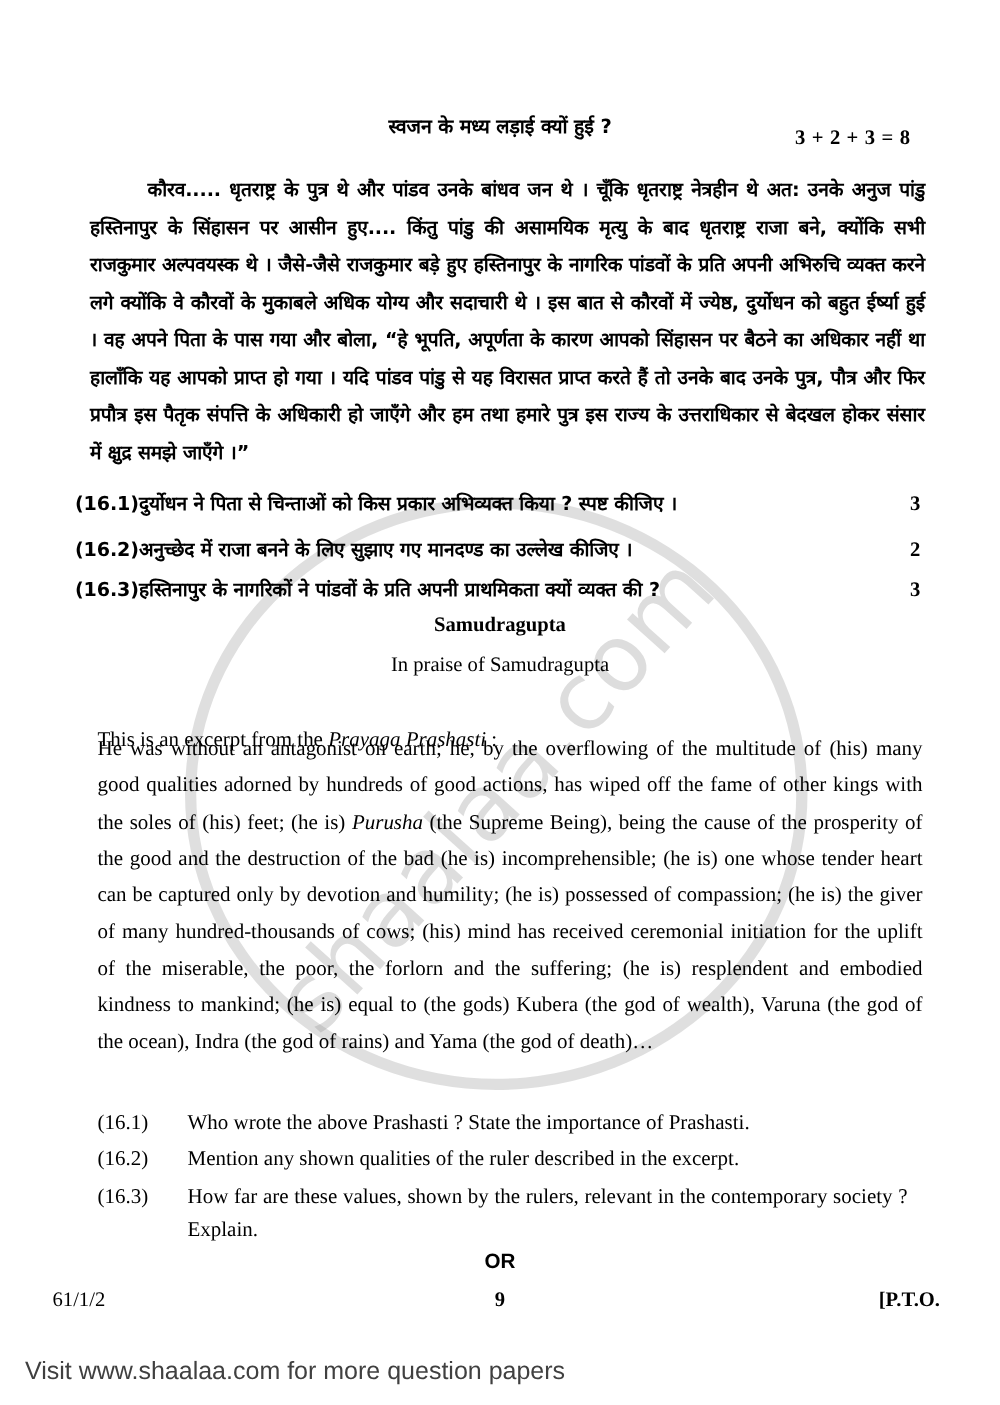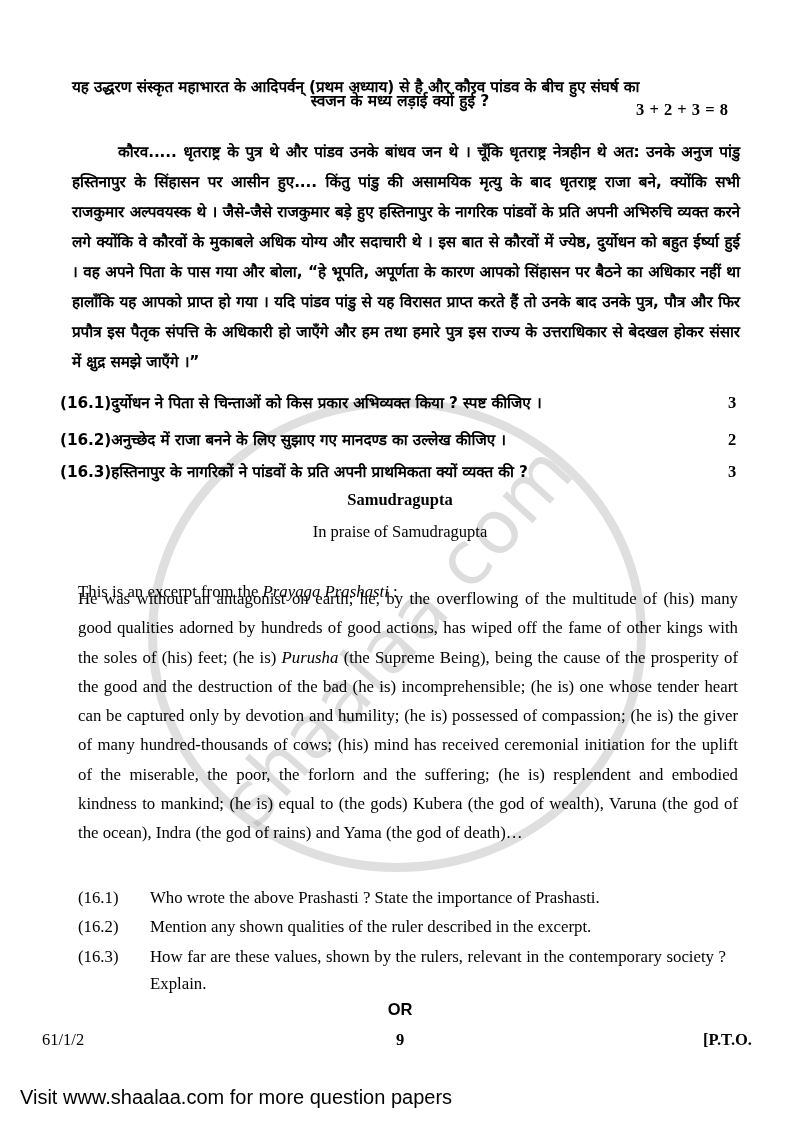--- a/index.html
+++ b/index.html
@@ -210,39 +210,38 @@
     font-weight: bold;
     font-size: 16.5px;
   }
 
   #site-banner {
     position: absolute;
     left: 20px;
     top: 1086px;
     font-family: "Liberation Sans", "DejaVu Sans", sans-serif;
     font-size: 20px;
-    color: #000000;
+    color: #404040;
   }
 </style>
 </head>
 <body>
 
 <div id="page">
 
   <div id="watermark">
     <div class="ring"></div>
     <div class="wm-text">shaalaa.com</div>
   </div>
 
   <div id="content">
 
     <div class="center-head hi" id="hi-title">स्वजन  के मध्य लड़ाई क्यों हुई ?</div>
 
     <div class="hi" id="hi-intro">
-      <span>यह उद्धरण संस्कृत महाभारत के आदिपर्वन् (प्रथम अध्याय) से है और कौरव पांडव के बीच हुए संघर्ष का</span>
     </div>
 
     <div id="marks-head">3 + 2 + 3 = 8</div>
 
     <div class="hi" id="hi-passage">कौरव..... धृतराष्ट्र के पुत्र थे और पांडव उनके बांधव जन थे । चूँकि धृतराष्ट्र नेत्रहीन थे अत: उनके अनुज पांडु हस्तिनापुर के सिंहासन पर आसीन हुए.... किंतु पांडु की असामयिक मृत्यु के बाद धृतराष्ट्र राजा बने, क्योंकि सभी राजकुमार अल्पवयस्क थे । जैसे-जैसे राजकुमार बड़े हुए हस्तिनापुर के नागरिक पांडवों के प्रति अपनी अभिरुचि व्यक्त करने लगे क्योंकि वे कौरवों के मुकाबले अधिक योग्य और सदाचारी थे । इस बात से कौरवों में ज्येष्ठ, दुर्योधन को बहुत ईर्ष्या हुई । वह अपने पिता के पास गया और बोला, “हे भूपति, अपूर्णता के कारण आपको सिंहासन पर बैठने का अधिकार नहीं था हालाँकि यह आपको प्राप्त हो गया । यदि पांडव पांडु से यह विरासत प्राप्त करते हैं तो उनके बाद उनके पुत्र, पौत्र और फिर प्रपौत्र इस पैतृक संपत्ति के अधिकारी हो जाएँगे और हम तथा हमारे पुत्र इस राज्य के उत्तराधिकार से बेदखल होकर संसार में क्षुद्र समझे जाएँगे ।”</div>
 
     <div class="hi hi-q" id="hi-q1">
       <span class="qlabel">(16.1)</span><span class="qtext">दुर्योधन ने पिता से चिन्ताओं को किस प्रकार अभिव्यक्त किया ? स्पष्ट कीजिए ।</span>
       <span class="qmark">3</span>
     </div>

